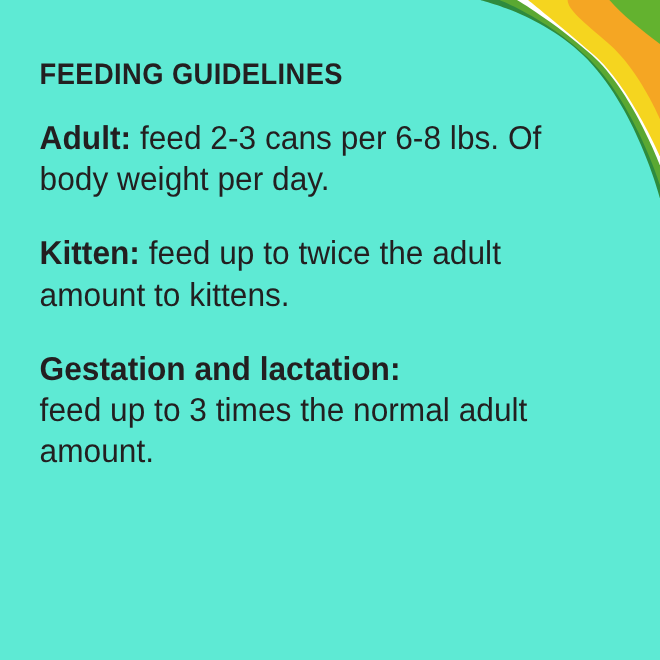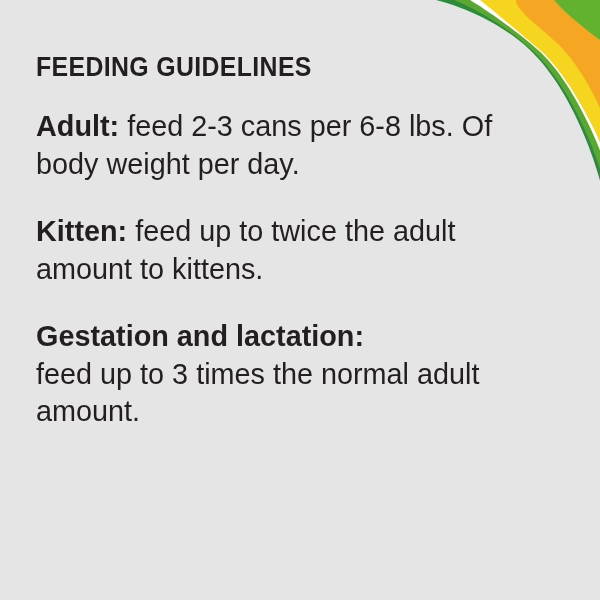--- a/index.html
+++ b/index.html
@@ -10,21 +10,21 @@
     width: 600px;
     height: 600px;
     background: #ffffff;
     font-family: "Liberation Sans", sans-serif;
     overflow: hidden;
   }
   .page {
     position: relative;
     width: 600px;
     height: 600px;
-    background: #e5e5e5;
+    background: #5eead4;
     overflow: hidden;
     text-decoration: underline;
   }
 
   
   .corner-art {
     position: absolute;
     top: 0;
     right: 0;
     width: 230px;

